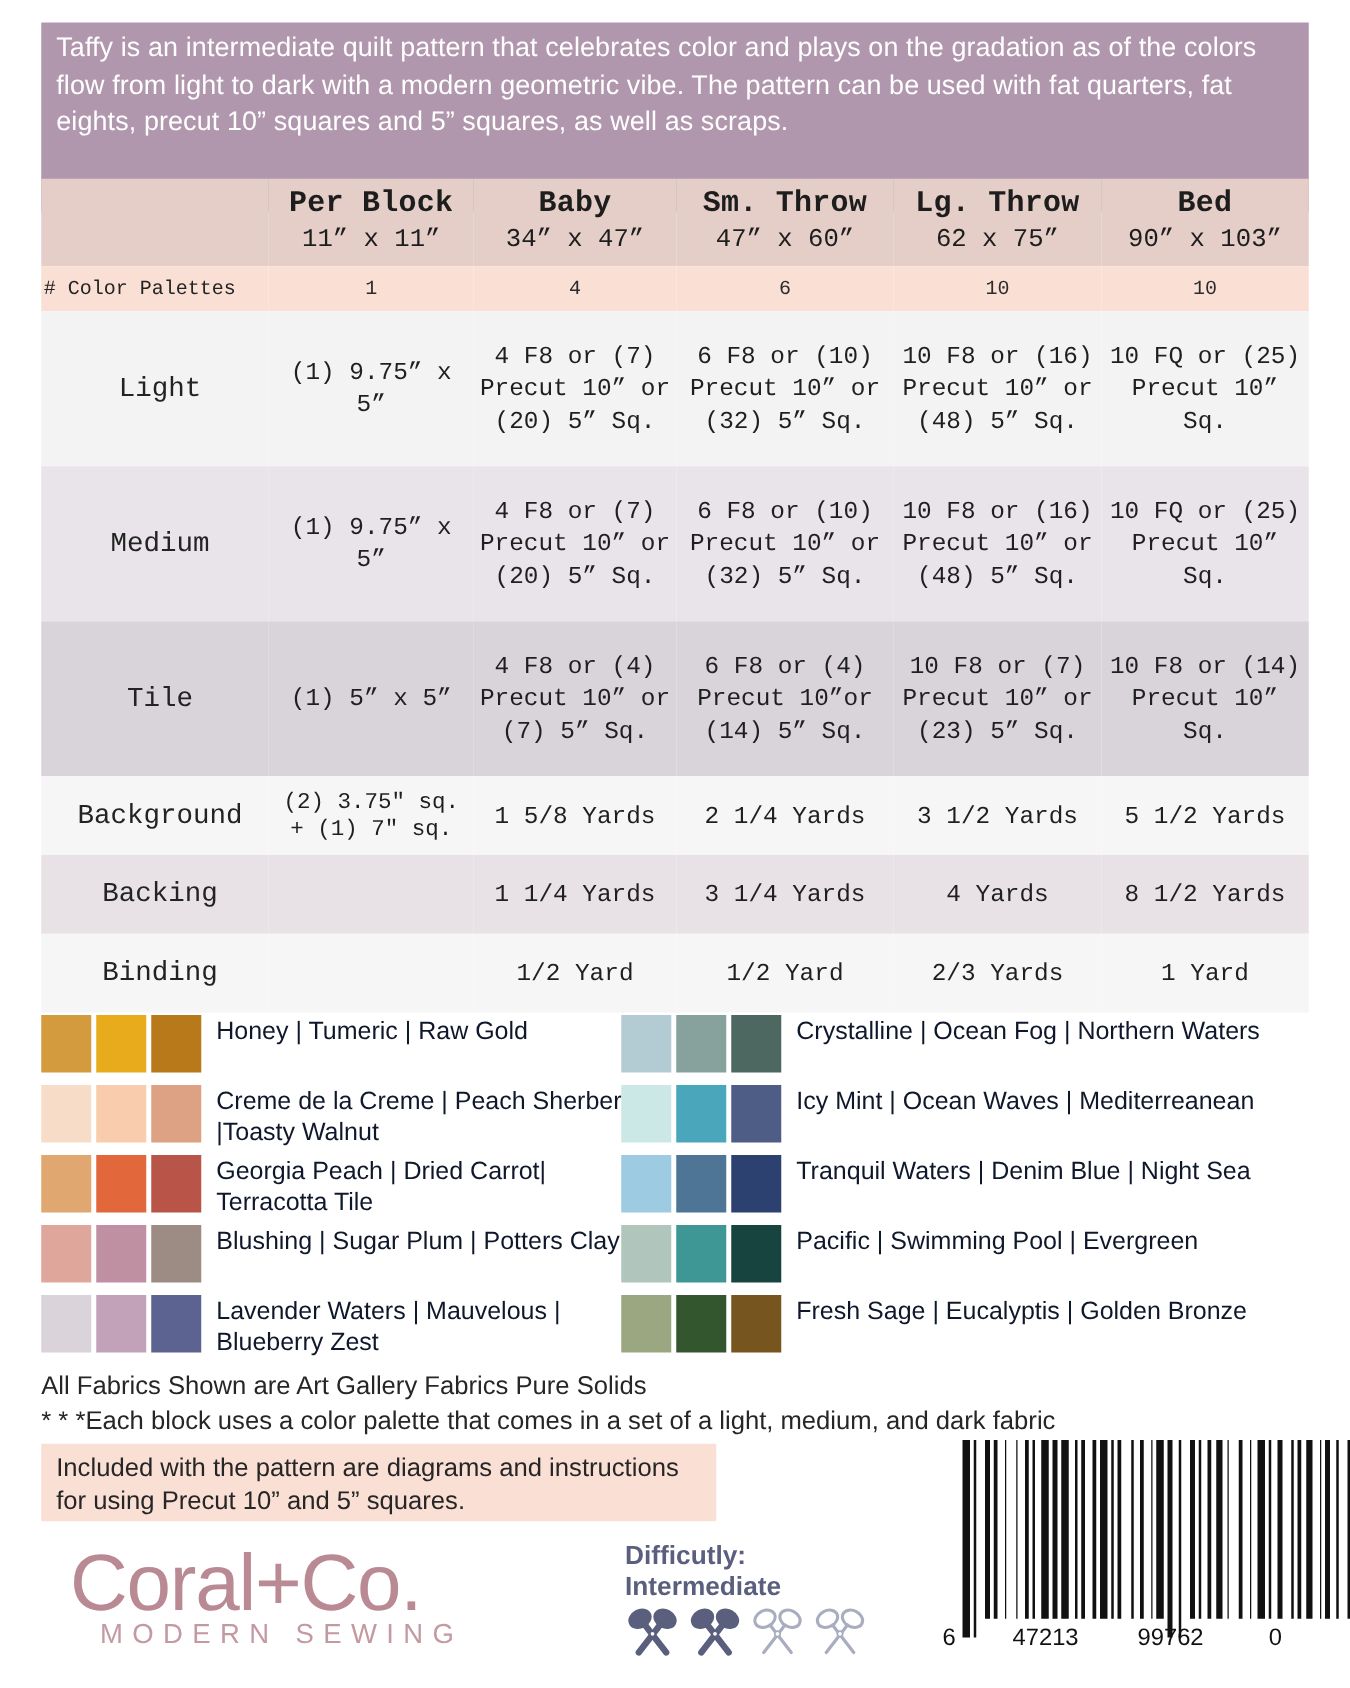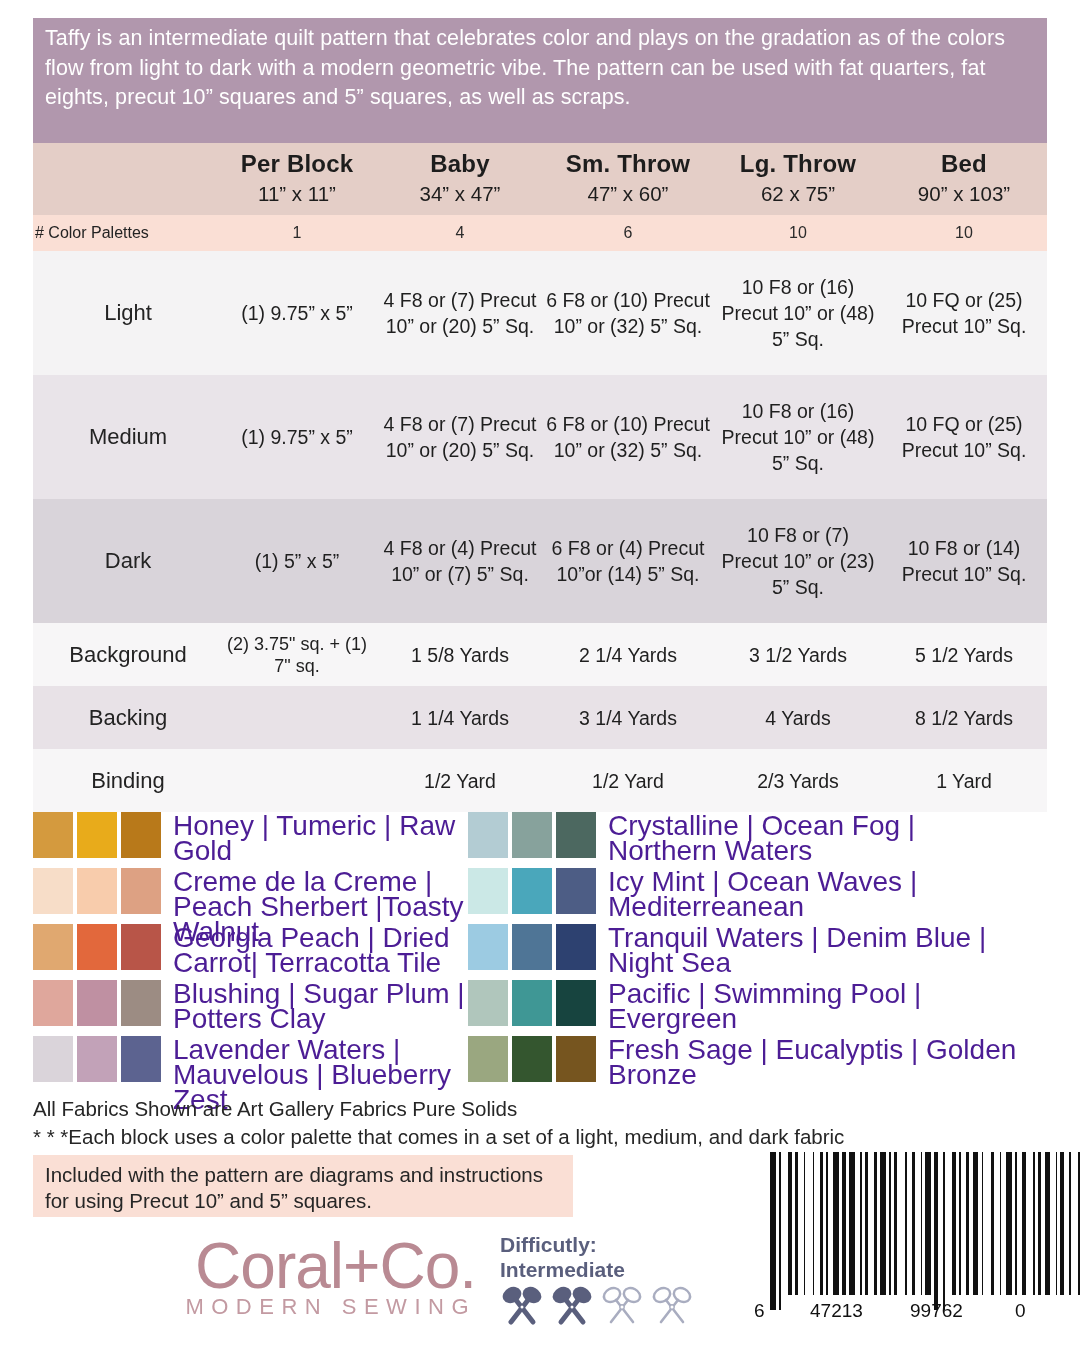--- a/index.html
+++ b/index.html
@@ -20,21 +20,21 @@
     color:#ffffff;
     font-size:21.5px;
     line-height:29.5px;
     padding:6px 12px 0 12px;
     box-sizing:border-box;
     letter-spacing:.1px;
   }
 
   
   .tbl{position:absolute;left:33px;top:143px;width:1014px;}
-  table{border-collapse:collapse;width:1014px;table-layout:fixed;}
+  table{border-collapse:collapse;width:1014px;table-layout:fixed;font-family:Liberation Mono, monospace;}
   td,th{padding:0;margin:0;vertical-align:middle;}
   col.c0{width:182px;}
   col.c1{width:164px;}
   col.c2{width:162px;}
   col.c3{width:174px;}
   col.c4{width:166px;}
   col.c5{width:166px;}
 
   tr.hdr{background:#e4cec7;}
   tr.hdr td{padding:7px 2px 9px 2px;text-align:center;}
@@ -61,46 +61,46 @@
     padding:8px 3px;
   }
   td.cellsm{font-size:18px;line-height:22px;}
   tr.tall td{height:108px;}
   tr.short td{height:47px;}
 
   
   .palettes{position:absolute;left:33px;top:812px;width:1014px;}
   .pal-col{position:absolute;top:0;}
   .pal-left{left:0;width:470px;}
-  .pal-right{left:435px;width:560px;}
+  .pal-right{left:464px;width:560px;}
   .pal-row{display:flex;align-items:flex-start;margin-bottom:4px;height:52px;}
   .sw-group{display:flex;gap:4px;flex:0 0 auto;}
   .sw{width:40px;height:46px;display:block;}
   .pal-text{
-    font-size:28px;line-height:25px;color:#4c1d95;
+    font-size:20px;line-height:25px;color:#0f172a;
     margin-left:12px;padding-top:1px;
   }
 
   
   .notes{
     position:absolute;left:33px;top:1096px;width:1010px;
     font-size:20.5px;line-height:26px;color:#262626;
   }
   .notes div{margin-bottom:2px;}
 
   
   .incl{
     position:absolute;left:33px;top:1155px;width:540px;height:62px;
     background:#fadfd5;
     font-size:20.5px;line-height:26px;color:#262626;
     padding:7px 12px;box-sizing:border-box;
   }
 
   
-  .logo{position:absolute;left:56px;top:1234px;width:420px;text-align:right;}
+  .logo{position:absolute;left:56px;top:1234px;width:420px;}
   .logo-main{
     font-size:64px;line-height:64px;color:#b98a93;
     font-family:"Liberation Sans", sans-serif;letter-spacing:-1px;
   }
   .logo-sub{
     font-size:22px;letter-spacing:7.5px;color:#c39aa2;
     margin-top:-4px;margin-left:24px;
   }
 
   
@@ -184,21 +184,21 @@
         <tr class="r-medium tall">
           <td class="rl">Medium</td>
           <td class="cell">(1) 9.75” x 5”</td>
           <td class="cell">4 F8 or (7) Precut 10” or (20) 5” Sq.</td>
           <td class="cell">6 F8 or (10) Precut 10” or (32) 5” Sq.</td>
           <td class="cell">10 F8 or (16) Precut 10” or (48) 5” Sq.</td>
           <td class="cell">10 FQ or (25) Precut 10” Sq.</td>
         </tr>
 
         <tr class="r-dark tall">
-          <td class="rl">Dark</td>
+          <td class="rl">Tile</td>
           <td class="cell">(1) 5” x 5”</td>
           <td class="cell">4 F8 or (4) Precut 10” or (7) 5” Sq.</td>
           <td class="cell">6 F8 or (4) Precut 10”or (14) 5” Sq.</td>
           <td class="cell">10 F8 or (7) Precut 10” or (23) 5” Sq.</td>
           <td class="cell">10 F8 or (14) Precut 10” Sq.</td>
         </tr>
 
         <tr class="r-bg short">
           <td class="rl">Background</td>
           <td class="cell cellsm">(2) 3.75" sq. + (1) 7" sq.</td>

